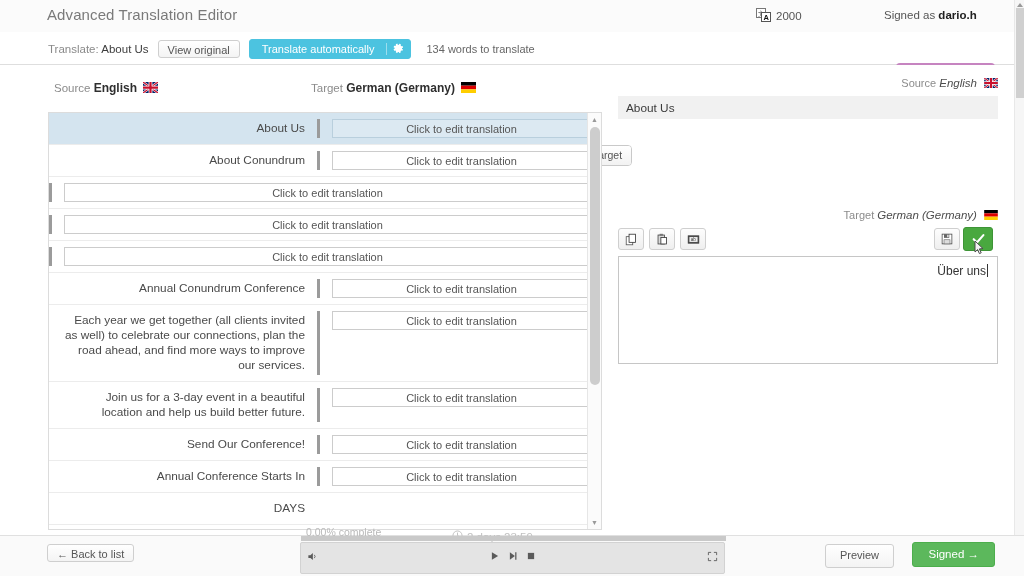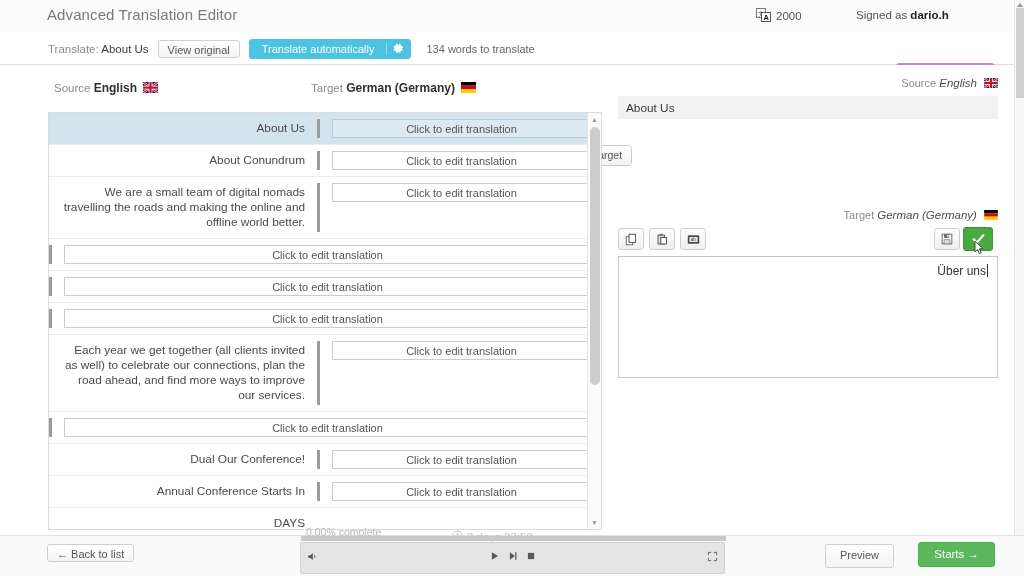--- a/index.html
+++ b/index.html
@@ -33,21 +33,21 @@
     position: absolute; left: 756px; top: 8px;
     font-size: 11.5px; color: #555;
     display: flex; align-items: center; gap: 5px;
   }
   .credits .tr-icon {
     display: inline-block; width: 15px; height: 15px;
     position: relative;
   }
   .credits .tr-icon svg { display:block; }
   .signed {
-    position: absolute; left: 856px; top: 9px;
+    position: absolute; left: 884px; top: 9px;
     font-size: 11.5px; color: #555;
   }
   .signed b { color: #222; font-weight: bold; }
 
   
   .subbar {
     position: absolute; left: 0; top: 32px; width: 1024px; height: 33px;
     background: #ffffff;
     border-bottom: 1px solid #dedede;
   }
@@ -220,21 +220,21 @@
   .tb-btn.save { margin-right: 3px; }
   .tb-btn.confirm {
     background: #49a83f; border-color: #3e9436;
     width: 30px; height: 24px;
     position: relative;
   }
   .ed-textarea {
     margin-top: 6px;
     border: 1px solid #c6c6c6;
     background: #fff;
-    height: 122px;
+    height: 108px;
     padding: 7px 9px;
     font-size: 12px; color: #333;
     position: relative;
   }
   .caret {
     display: inline-block; width: 1px; height: 13px; background: #333;
     vertical-align: -2px; margin-left: 1px;
   }
 
   
@@ -405,59 +405,60 @@
             </div>
           </div>
           <div class="seg-row">
             <div class="src">About Conundrum</div>
             <div class="marker"></div>
             <div class="tgt">
               <div class="tgt-box">Click to edit translation</div>
             </div>
           </div>
           <div class="seg-row">
-            <div class="src">We are a small team of digital nomads travelling the roads and making the online and offline world better.</div>
-            <div class="marker"></div>
-            <div class="tgt">
-              <div class="tgt-box">Click to edit translation</div>
-            </div>
-          </div>
-          <div class="seg-row">
-            <div class="marker"></div>
-            <div class="tgt">
-              <div class="tgt-box">Click to edit translation</div>
-            </div>
-          </div>
-          <div class="seg-row">
-            <div class="marker"></div>
-            <div class="tgt">
-              <div class="tgt-box">Click to edit translation</div>
-            </div>
-          </div>
-          <div class="seg-row">
+            <div class="marker"></div>
+            <div class="tgt">
+              <div class="tgt-box">Click to edit translation</div>
+            </div>
+          </div>
+          <div class="seg-row">
+            <div class="marker"></div>
+            <div class="tgt">
+              <div class="tgt-box">Click to edit translation</div>
+            </div>
+          </div>
+          <div class="seg-row">
+            <div class="marker"></div>
+            <div class="tgt">
+              <div class="tgt-box">Click to edit translation</div>
+            </div>
+          </div>
+          <div class="seg-row">
+            <div class="src">Annual Conundrum Conference</div>
             <div class="marker"></div>
             <div class="tgt">
               <div class="tgt-box">Click to edit translation</div>
             </div>
           </div>
           <div class="seg-row">
             <div class="src">Each year we get together (all clients invited as well) to celebrate our connections, plan the road ahead, and find more ways to improve our services.</div>
             <div class="marker"></div>
             <div class="tgt">
               <div class="tgt-box">Click to edit translation</div>
             </div>
           </div>
           <div class="seg-row">
-            <div class="marker"></div>
-            <div class="tgt">
-              <div class="tgt-box">Click to edit translation</div>
-            </div>
-          </div>
-          <div class="seg-row">
-            <div class="src">Dual Our Conference!</div>
+            <div class="src">Join us for a 3-day event in a beautiful location and help us build better future.</div>
+            <div class="marker"></div>
+            <div class="tgt">
+              <div class="tgt-box">Click to edit translation</div>
+            </div>
+          </div>
+          <div class="seg-row">
+            <div class="src">Send Our Conference!</div>
             <div class="marker"></div>
             <div class="tgt">
               <div class="tgt-box">Click to edit translation</div>
             </div>
           </div>
           <div class="seg-row">
             <div class="src">Annual Conference Starts In</div>
             <div class="marker"></div>
             <div class="tgt">
               <div class="tgt-box">Click to edit translation</div>
@@ -555,21 +556,21 @@
 
   <div class="pagescroll">
     <div class="ptri up"></div>
     <div class="pthumb"></div>
     <div class="ptri down"></div>
   </div>
 
   <div class="bottombar">
     <button class="btn back-btn">← Back to list</button>
     <button class="btn preview-btn">Preview</button>
-    <button class="finish-btn">Starts →</button>
+    <button class="finish-btn">Signed →</button>
   </div>
 
   <div class="progress-overlay">
     <div class="prog-label">0.00% complete</div>
     <div class="prog-track">
       <div class="prog-fill"></div>
     </div>
     <div class="prog-eta">
       <span>
         <svg width="11" height="11" viewBox="0 0 16 16">

